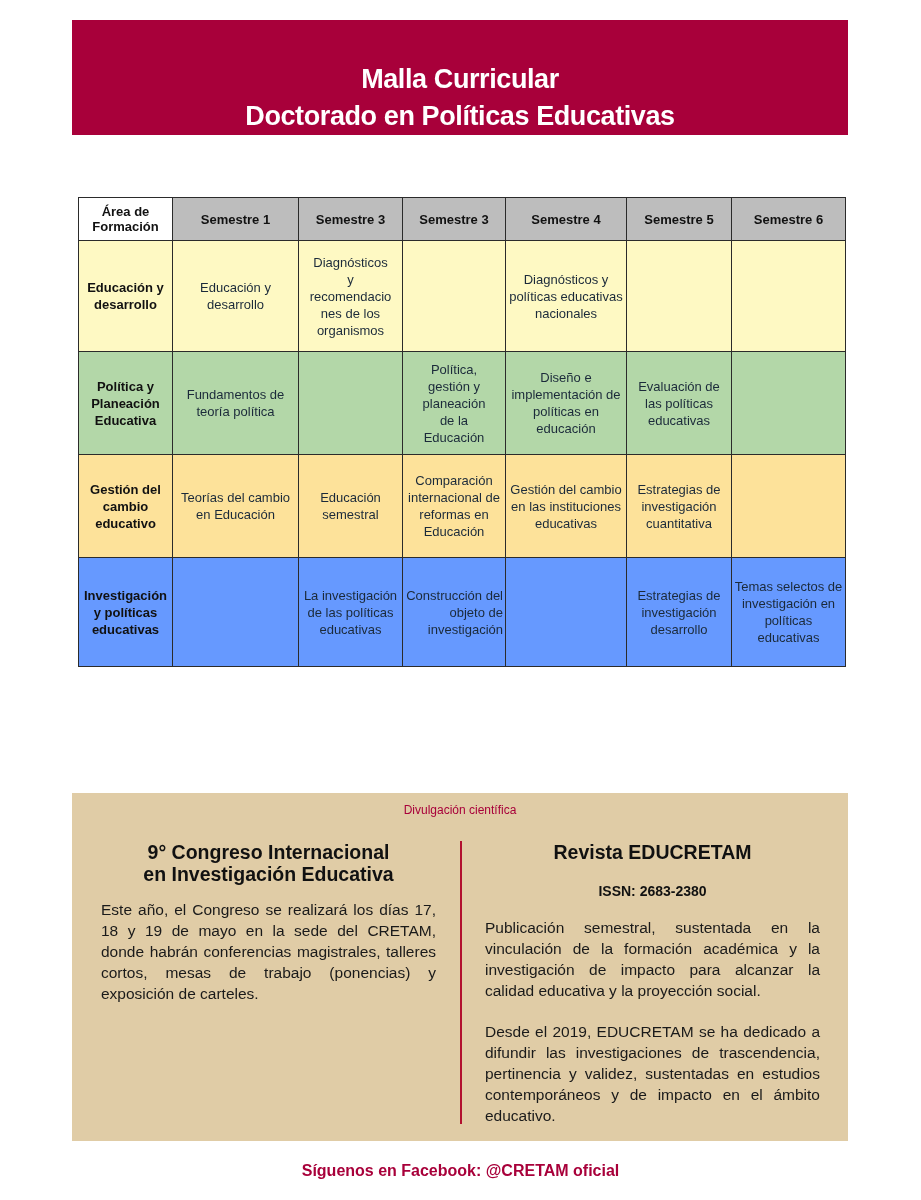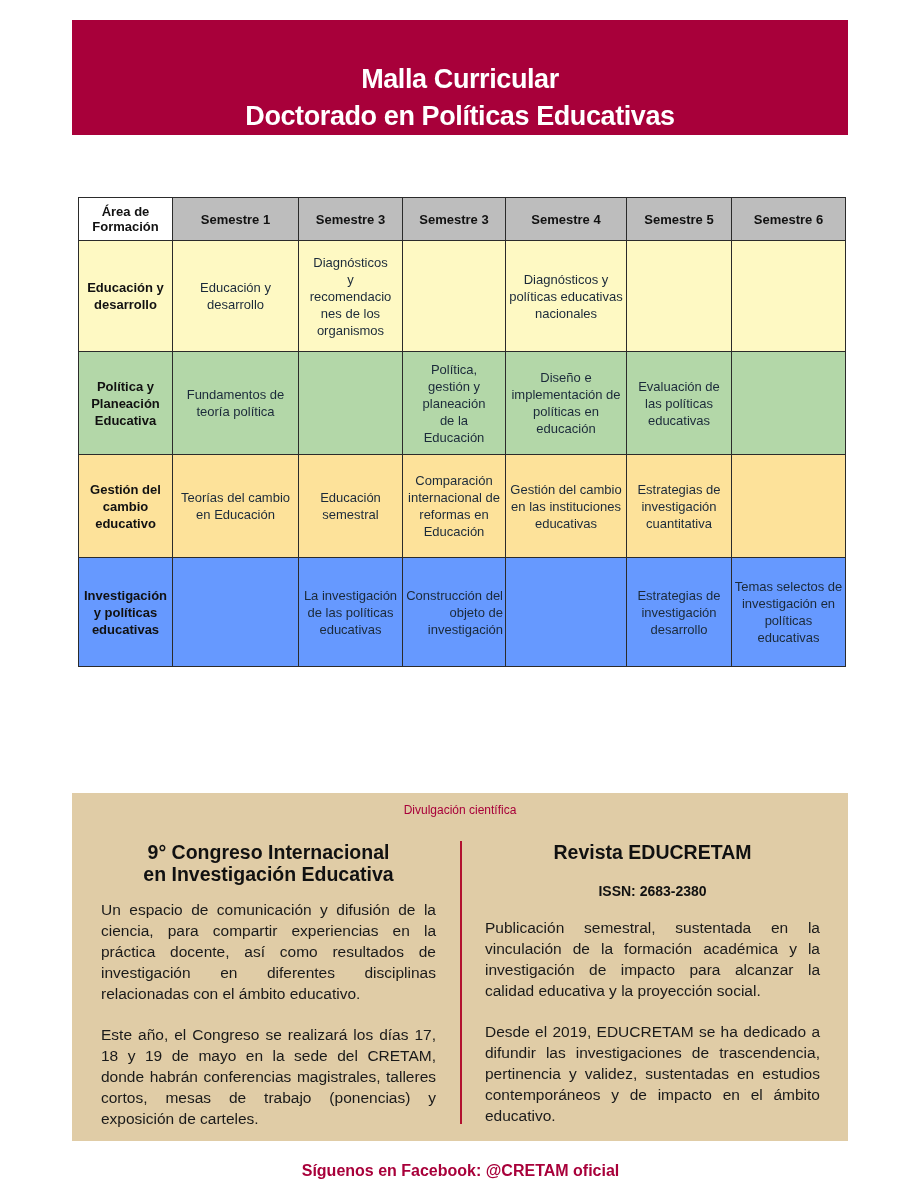--- a/index.html
+++ b/index.html
@@ -129,21 +129,20 @@
     </tr>
   </tbody>
 </table>
 
 <div class="divulgacion">
   <div class="div-title">Divulgación científica</div>
   <div class="divider"></div>
   <div class="col left">
     <div class="col-title">9° Congreso Internacional</div>
     <div class="col-title">en Investigación Educativa</div>
-    <div class="para">Un espacio de comunicación y difusión de la ciencia, para compartir experiencias en la práctica docente, así como resultados de investigación en diferentes disciplinas relacionadas con el ámbito educativo.</div>
     <div class="para">Este año, el Congreso se realizará los días 17, 18 y 19 de mayo en la sede del CRETAM, donde habrán conferencias magistrales, talleres cortos, mesas de trabajo (ponencias) y exposición de carteles.</div>
   </div>
   <div class="col right">
     <div class="col-title">Revista EDUCRETAM</div>
     <div class="col-subtitle">ISSN: 2683-2380</div>
     <div class="para" style="margin-top:18px">Publicación semestral, sustentada en la vinculación de la formación académica y la investigación de impacto para alcanzar la calidad educativa y la proyección social.</div>
     <div class="para">Desde el 2019, EDUCRETAM se ha dedicado a difundir las investigaciones de trascendencia, pertinencia y validez, sustentadas en estudios contemporáneos y de impacto en el ámbito educativo.</div>
   </div>
 </div>
 

